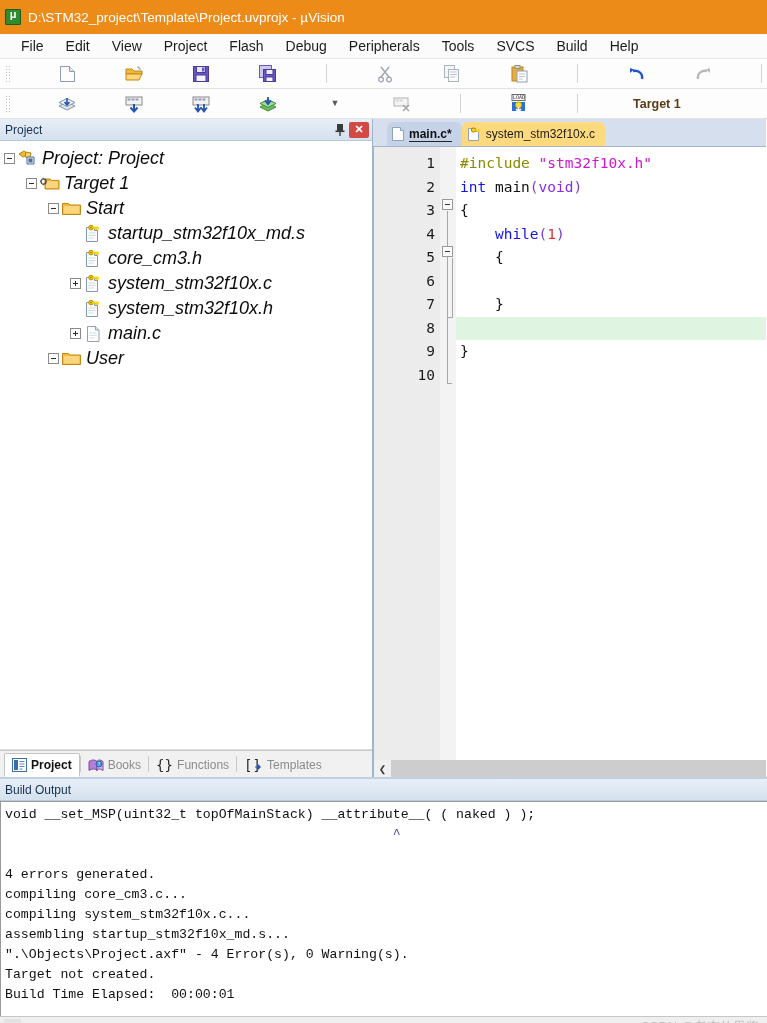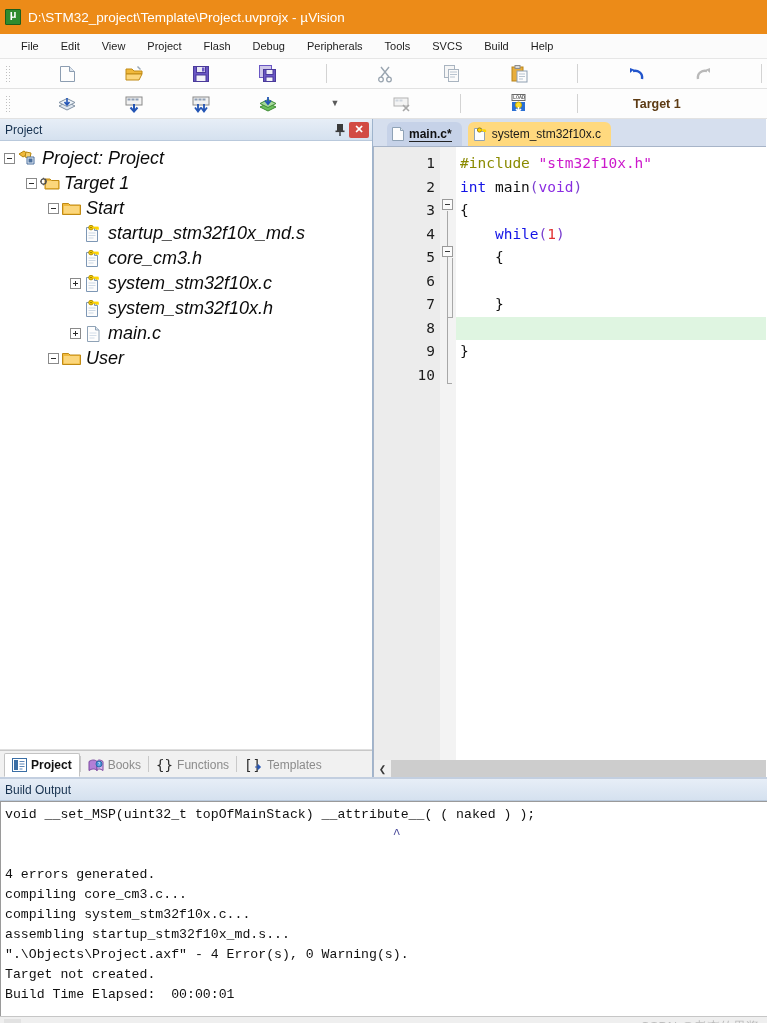--- a/index.html
+++ b/index.html
@@ -42,21 +42,21 @@
   }
   #titlebar .title-text { white-space: nowrap; }
 
   
   #menubar {
     height: 25px;
     background: #fbfbfb;
     display: flex;
     align-items: center;
     padding-left: 10px;
-    font-size: 11px;
+    font-size: 14px;
     color: #1c1c1c;
     border-bottom: 1px solid #e6e6e6;
   }
   #menubar .menu-item {
     padding: 3px 11px;
     cursor: default;
     white-space: nowrap;
   }
 
   
@@ -232,21 +232,20 @@
     display: flex;
     flex-direction: column;
     background: #d4dded;
   }
   #edit-tabs {
     height: 27px;
     background: #d6dfee;
     display: flex;
     align-items: flex-end;
     padding-left: 14px;
-    gap: 6px;
   }
   .etab {
     height: 24px;
     display: flex; align-items: center;
     padding: 0 10px 0 5px;
     font-size: 12px;
     border-radius: 6px 6px 0 0;
     white-space: nowrap;
     position: relative;
   }

